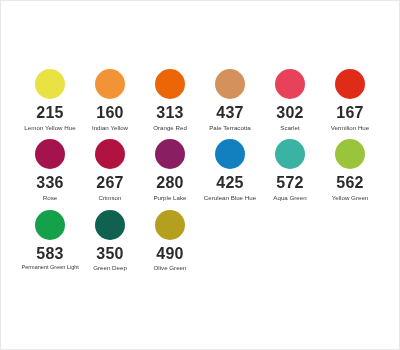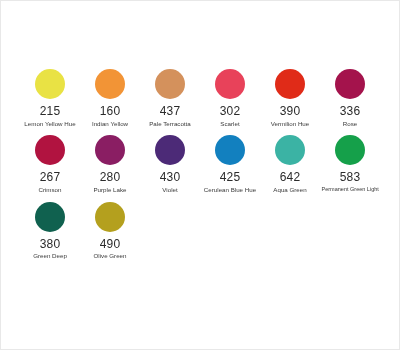--- a/index.html
+++ b/index.html
@@ -38,25 +38,26 @@
     align-items: center;
     width: 58px;
   }
   .swatch-dot {
     width: 30px;
     height: 30px;
     border-radius: 50%;
     display: block;
   }
   .swatch-code {
-    font-size: 12px;
+    font-size: 16px;
     color: #2b2b2b;
     line-height: 1;
     margin-top: 6px;
     letter-spacing: 0.2px;
+    font-weight: bold;
   }
   .swatch-name {
     font-size: 6.2px;
     color: #3a3a3a;
     line-height: 1.1;
     margin-top: 3.5px;
     text-align: center;
     white-space: nowrap;
     transform-origin: center top;
   }
@@ -70,72 +71,77 @@
         <span class="swatch-dot" style="background: rgb(233, 226, 68);"></span>
         <div class="swatch-code">215</div>
         <div class="swatch-name">Lemon Yellow Hue</div>
       </div>
       <div class="swatch-cell">
         <span class="swatch-dot" style="background: rgb(242, 148, 54);"></span>
         <div class="swatch-code">160</div>
         <div class="swatch-name">Indian Yellow</div>
       </div>
       <div class="swatch-cell">
+        <span class="swatch-dot" style="background: rgb(236, 102, 8);"></span>
+        <div class="swatch-code">313</div>
+        <div class="swatch-name">Orange Red</div>
+      </div>
+      <div class="swatch-cell">
         <span class="swatch-dot" style="background: rgb(212, 145, 92);"></span>
         <div class="swatch-code">437</div>
         <div class="swatch-name">Pale Terracotta</div>
       </div>
       <div class="swatch-cell">
         <span class="swatch-dot" style="background: rgb(232, 66, 90);"></span>
         <div class="swatch-code">302</div>
         <div class="swatch-name">Scarlet</div>
       </div>
       <div class="swatch-cell">
         <span class="swatch-dot" style="background: rgb(224, 43, 24);"></span>
-        <div class="swatch-code">390</div>
+        <div class="swatch-code">167</div>
         <div class="swatch-name">Vermilion Hue</div>
       </div>
       <div class="swatch-cell">
         <span class="swatch-dot" style="background: rgb(164, 19, 76);"></span>
         <div class="swatch-code">336</div>
         <div class="swatch-name">Rose</div>
       </div>
       <div class="swatch-cell">
         <span class="swatch-dot" style="background: rgb(177, 19, 64);"></span>
         <div class="swatch-code">267</div>
         <div class="swatch-name">Crimson</div>
       </div>
       <div class="swatch-cell">
         <span class="swatch-dot" style="background: rgb(138, 30, 99);"></span>
         <div class="swatch-code">280</div>
         <div class="swatch-name">Purple Lake</div>
       </div>
       <div class="swatch-cell">
-        <span class="swatch-dot" style="background: rgb(76, 42, 119);"></span>
-        <div class="swatch-code">430</div>
-        <div class="swatch-name">Violet</div>
-      </div>
-      <div class="swatch-cell">
         <span class="swatch-dot" style="background: rgb(18, 128, 191);"></span>
         <div class="swatch-code">425</div>
         <div class="swatch-name">Cerulean Blue Hue</div>
       </div>
       <div class="swatch-cell">
         <span class="swatch-dot" style="background: rgb(59, 179, 164);"></span>
-        <div class="swatch-code">642</div>
+        <div class="swatch-code">572</div>
         <div class="swatch-name">Aqua Green</div>
+      </div>
+      <div class="swatch-cell">
+        <span class="swatch-dot" style="background: rgb(154, 196, 59);"></span>
+        <div class="swatch-code">562</div>
+        <div class="swatch-name">Yellow Green</div>
       </div>
       <div class="swatch-cell">
         <span class="swatch-dot" style="background: rgb(21, 160, 74);"></span>
         <div class="swatch-code">583</div>
         <div class="swatch-name" style="transform: scale(0.890625);">Permanent Green Light</div>
       </div>
       <div class="swatch-cell">
         <span class="swatch-dot" style="background: rgb(16, 97, 79);"></span>
-        <div class="swatch-code">380</div>
+        <div class="swatch-code">350</div>
         <div class="swatch-name">Green Deep</div>
       </div>
       <div class="swatch-cell">
         <span class="swatch-dot" style="background: rgb(180, 160, 30);"></span>
         <div class="swatch-code">490</div>
         <div class="swatch-name">Olive Green</div>
       </div>
     </div>
 </div>
 

